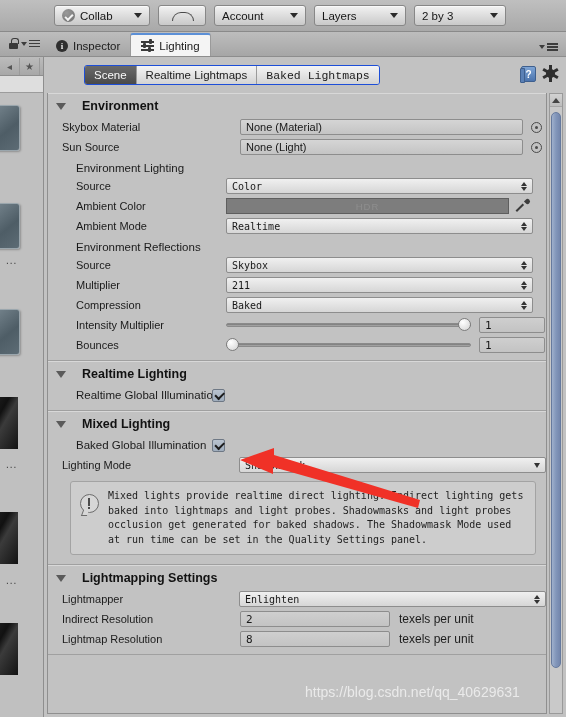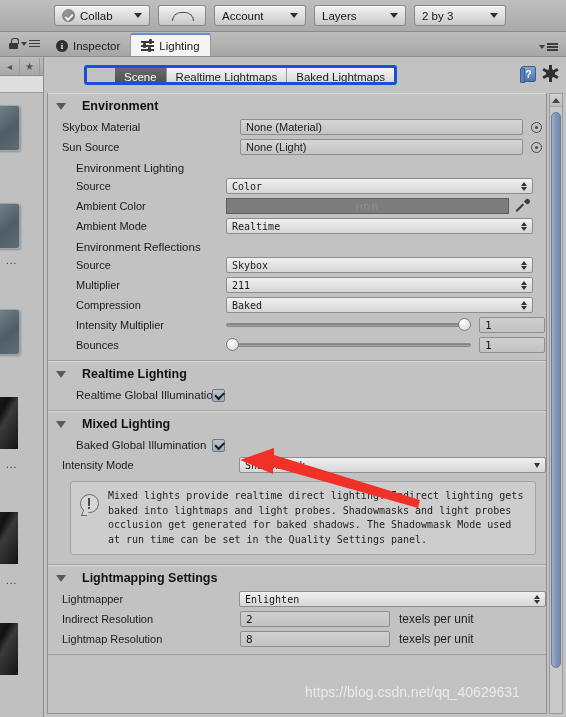--- a/index.html
+++ b/index.html
@@ -163,29 +163,29 @@
   .lightwin {
     position: absolute; left: 44px; top: 57px; width: 522px; height: 660px;
     background: #c2c2c2;
   }
   .lw-head {
     height: 36px; display: flex; align-items: center; padding: 0 8px;
     position: relative;
   }
   .modebar {
     display: flex; height: 20px; margin-left: 32px;
-    border: 3px solid #1d4ed8; border-radius: 3px; overflow: hidden; padding-left: 28px;
+    border: 1px solid #1d4ed8; border-radius: 3px; overflow: hidden;
   }
   .mode {
     display: flex; align-items: center; justify-content: center;
     padding: 0 9px; font-size: 11.5px; height: 18px;
     background: linear-gradient(#f4f4f4,#d3d3d3); color: #1b1b1b;
     border-right: 1px solid #9a9a9a;
   }
-  .mode:last-child { border-right: none; }
+  .mode:last-child { border-right: none; font-family: Liberation Mono, monospace; }
   .mode.sel {
     background: linear-gradient(#6a6a6a,#4a4a4a); color: #fafafa;
   }
   .help-ic {
     position: absolute; right: 30px; top: 9px;
     width: 15px; height: 16px; border-radius: 2px;
     background: linear-gradient(#7ea4d4,#4b74ae);
     border: 1px solid #3e5f8e;
     color: #fff; font-size: 10px; font-weight: bold;
     display: flex; align-items: center; justify-content: center;
@@ -605,21 +605,21 @@
       <div class="sect">
         <div class="sect-hdr">
           <span class="foldout"></span>
           <span>Mixed Lighting</span>
         </div>
         <div class="row">
           <span class="cliplbl">Baked Global Illumination</span>
           <span class="cb on"></span>
         </div>
         <div class="row">
-          <span class="lbl i0">Intensity Mode</span>
+          <span class="lbl i0">Lighting Mode</span>
           <span class="field popup">
             <span>Shadowmask</span>
             <span class="dncaret"></span>
           </span>
         </div>
         <div class="helpbox">
           <span class="warn-ic">
             <span class="bub"></span>
               <span class="bng"></span>
               <span class="mark"></span>

